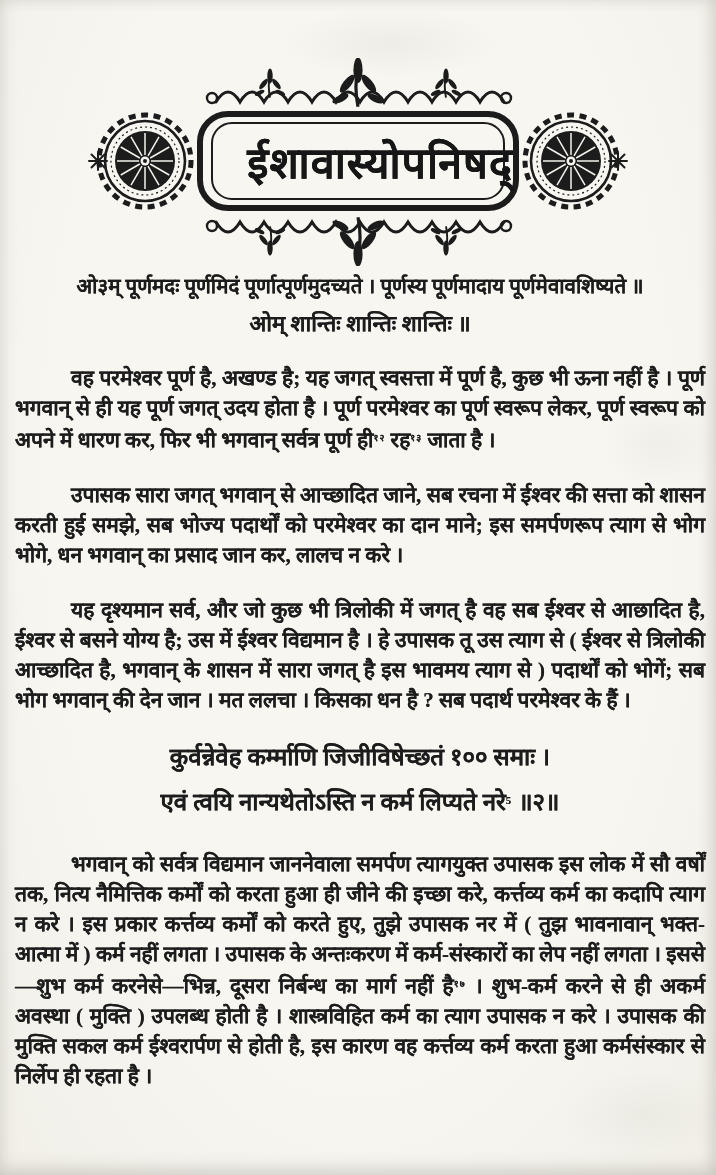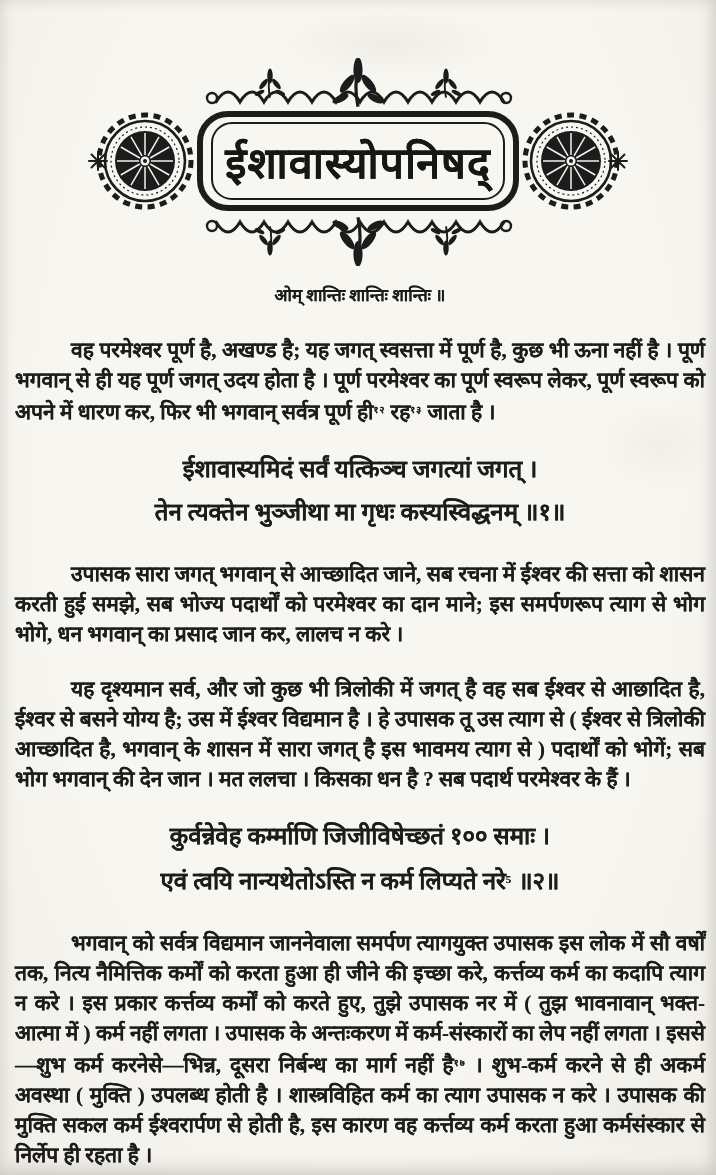--- a/index.html
+++ b/index.html
@@ -21,37 +21,37 @@
   .smudge{position:absolute;border-radius:50%;pointer-events:none;}
   .smudge.s1{left:280px;top:8px;width:220px;height:70px;background:radial-gradient(#9a968c,transparent 70%);opacity:.10;}
   .smudge.s2{left:600px;top:400px;width:120px;height:90px;background:radial-gradient(#9a968c,transparent 70%);opacity:.08;}
   .smudge.s3{left:560px;top:1070px;width:170px;height:90px;background:radial-gradient(#9a968c,transparent 70%);opacity:.08;}
 
   
   .ornament{position:absolute;left:88px;top:58px;width:540px;height:208px;}
   .ornament-svg{position:absolute;left:0;top:0;width:100%;height:100%;}
   .title-plate{
     position:absolute;left:115px;top:56px;width:310px;height:94px;
-    display:flex;align-items:center;justify-content:center;
+    display:flex;align-items:center;justify-content:center;padding-left:22px;
   }
   .title-plate span{
     font-size:43px;font-weight:700;letter-spacing:1px;
     color:#161616;text-shadow:0 0 .6px #161616;
     white-space:nowrap;
   }
 
   
   .text-col{
     position:absolute;left:15px;top:272px;width:690px;
     font-weight:700;color:#1c1c1c;
     text-shadow:0 0 .4px rgba(20,20,20,.75);
   }
   .centerline{text-align:center;}
   .mantra{font-size:20.5px;line-height:28px;}
-  .shanti{font-size:17px;line-height:28px;margin-top:10px;}
+  .shanti{font-size:22px;line-height:28px;margin-top:10px;}
   .para{
     font-size:21px;line-height:30px;text-align:justify;
     text-indent:56px;margin-top:25px;
   }
   .verse{
     margin-top:12px;margin-bottom:4px;text-align:center;
     font-size:24px;line-height:43px;
   }
   sup{font-size:.45em;vertical-align:.6em;letter-spacing:1px;}
 </style>
@@ -125,28 +125,25 @@
 
       <use href="#edge-star" transform="translate(10 103)"></use>
       <use href="#edge-star" transform="translate(530 103)"></use>
     </svg>
     <div class="title-plate">
       <span>ईशावास्योपनिषद्</span>
     </div>
   </div>
 
   <div class="text-col">
+    <div class="mantra centerline">ओ३म् पूर्णमदः पूर्णमिदं पूर्णात्पूर्णमुदच्यते । पूर्णस्य पूर्णमादाय पूर्णमेवावशिष्यते ॥</div>
     <div class="shanti centerline">ओम् शान्तिः शान्तिः शान्तिः ॥</div>
 
     <p class="para">वह परमेश्वर पूर्ण है, अखण्ड है; यह जगत् स्वसत्ता में पूर्ण है, कुछ भी ऊना नहीं है । पूर्ण भगवान् से ही यह पूर्ण जगत् उदय होता है । पूर्ण परमेश्वर का पूर्ण स्वरूप लेकर, पूर्ण स्वरूप को अपने में धारण कर, फिर भी भगवान् सर्वत्र पूर्ण ही<sup>१२</sup> रह<sup>१३</sup> जाता है ।</p>
 
-    <div class="verse">
-      <div>ईशावास्यमिदं सर्वं यत्किञ्च जगत्यां जगत् ।</div>
-      <div>तेन त्यक्तेन भुञ्जीथा मा गृधः कस्यस्विद्धनम् ॥१॥</div>
-    </div>
 
     <p class="para">उपासक सारा जगत् भगवान् से आच्छादित जाने, सब रचना में ईश्वर की सत्ता को शासन करती हुई समझे, सब भोज्य पदार्थों को परमेश्वर का दान माने; इस समर्पणरूप त्याग से भोग भोगे, धन भगवान् का प्रसाद जान कर, लालच न करे ।</p>
     <p class="para">यह दृश्यमान सर्व, और जो कुछ भी त्रिलोकी में जगत् है वह सब ईश्वर से आछादित है, ईश्वर से बसने योग्य है; उस में ईश्वर विद्यमान है । हे उपासक तू उस त्याग से ( ईश्वर से त्रिलोकी आच्छादित है, भगवान् के शासन में सारा जगत् है इस भावमय त्याग से ) पदार्थों को भोगें; सब भोग भगवान् की देन जान । मत ललचा । किसका धन है ? सब पदार्थ परमेश्वर के हैं ।</p>
 
     <div class="verse">
       <div>कुर्वन्नेवेह कर्म्माणि जिजीविषेच्छतं १०० समाः ।</div>
       <div>एवं त्वयि नान्यथेतोऽस्ति न कर्म लिप्यते नरे<sup>5</sup> ॥२॥</div>
     </div>
 
     <p class="para">भगवान् को सर्वत्र विद्यमान जाननेवाला समर्पण त्यागयुक्त उपासक इस लोक में सौ वर्षों तक, नित्य नैमित्तिक कर्मों को करता हुआ ही जीने की इच्छा करे, कर्त्तव्य कर्म का कदापि त्याग न करे । इस प्रकार कर्त्तव्य कर्मों को करते हुए, तुझे उपासक नर में ( तुझ भावनावान् भक्त-आत्मा में ) कर्म नहीं लगता । उपासक के अन्तःकरण में कर्म-संस्कारों का लेप नहीं लगता । इससे—शुभ कर्म करनेसे—भिन्न, दूसरा निर्बन्ध का मार्ग नहीं है<sup>१७</sup> । शुभ-कर्म करने से ही अकर्म अवस्था ( मुक्ति ) उपलब्ध होती है । शास्त्रविहित कर्म का त्याग उपासक न करे । उपासक की मुक्ति सकल कर्म ईश्वरार्पण से होती है, इस कारण वह कर्त्तव्य कर्म करता हुआ कर्मसंस्कार से निर्लेप ही रहता है ।</p>

